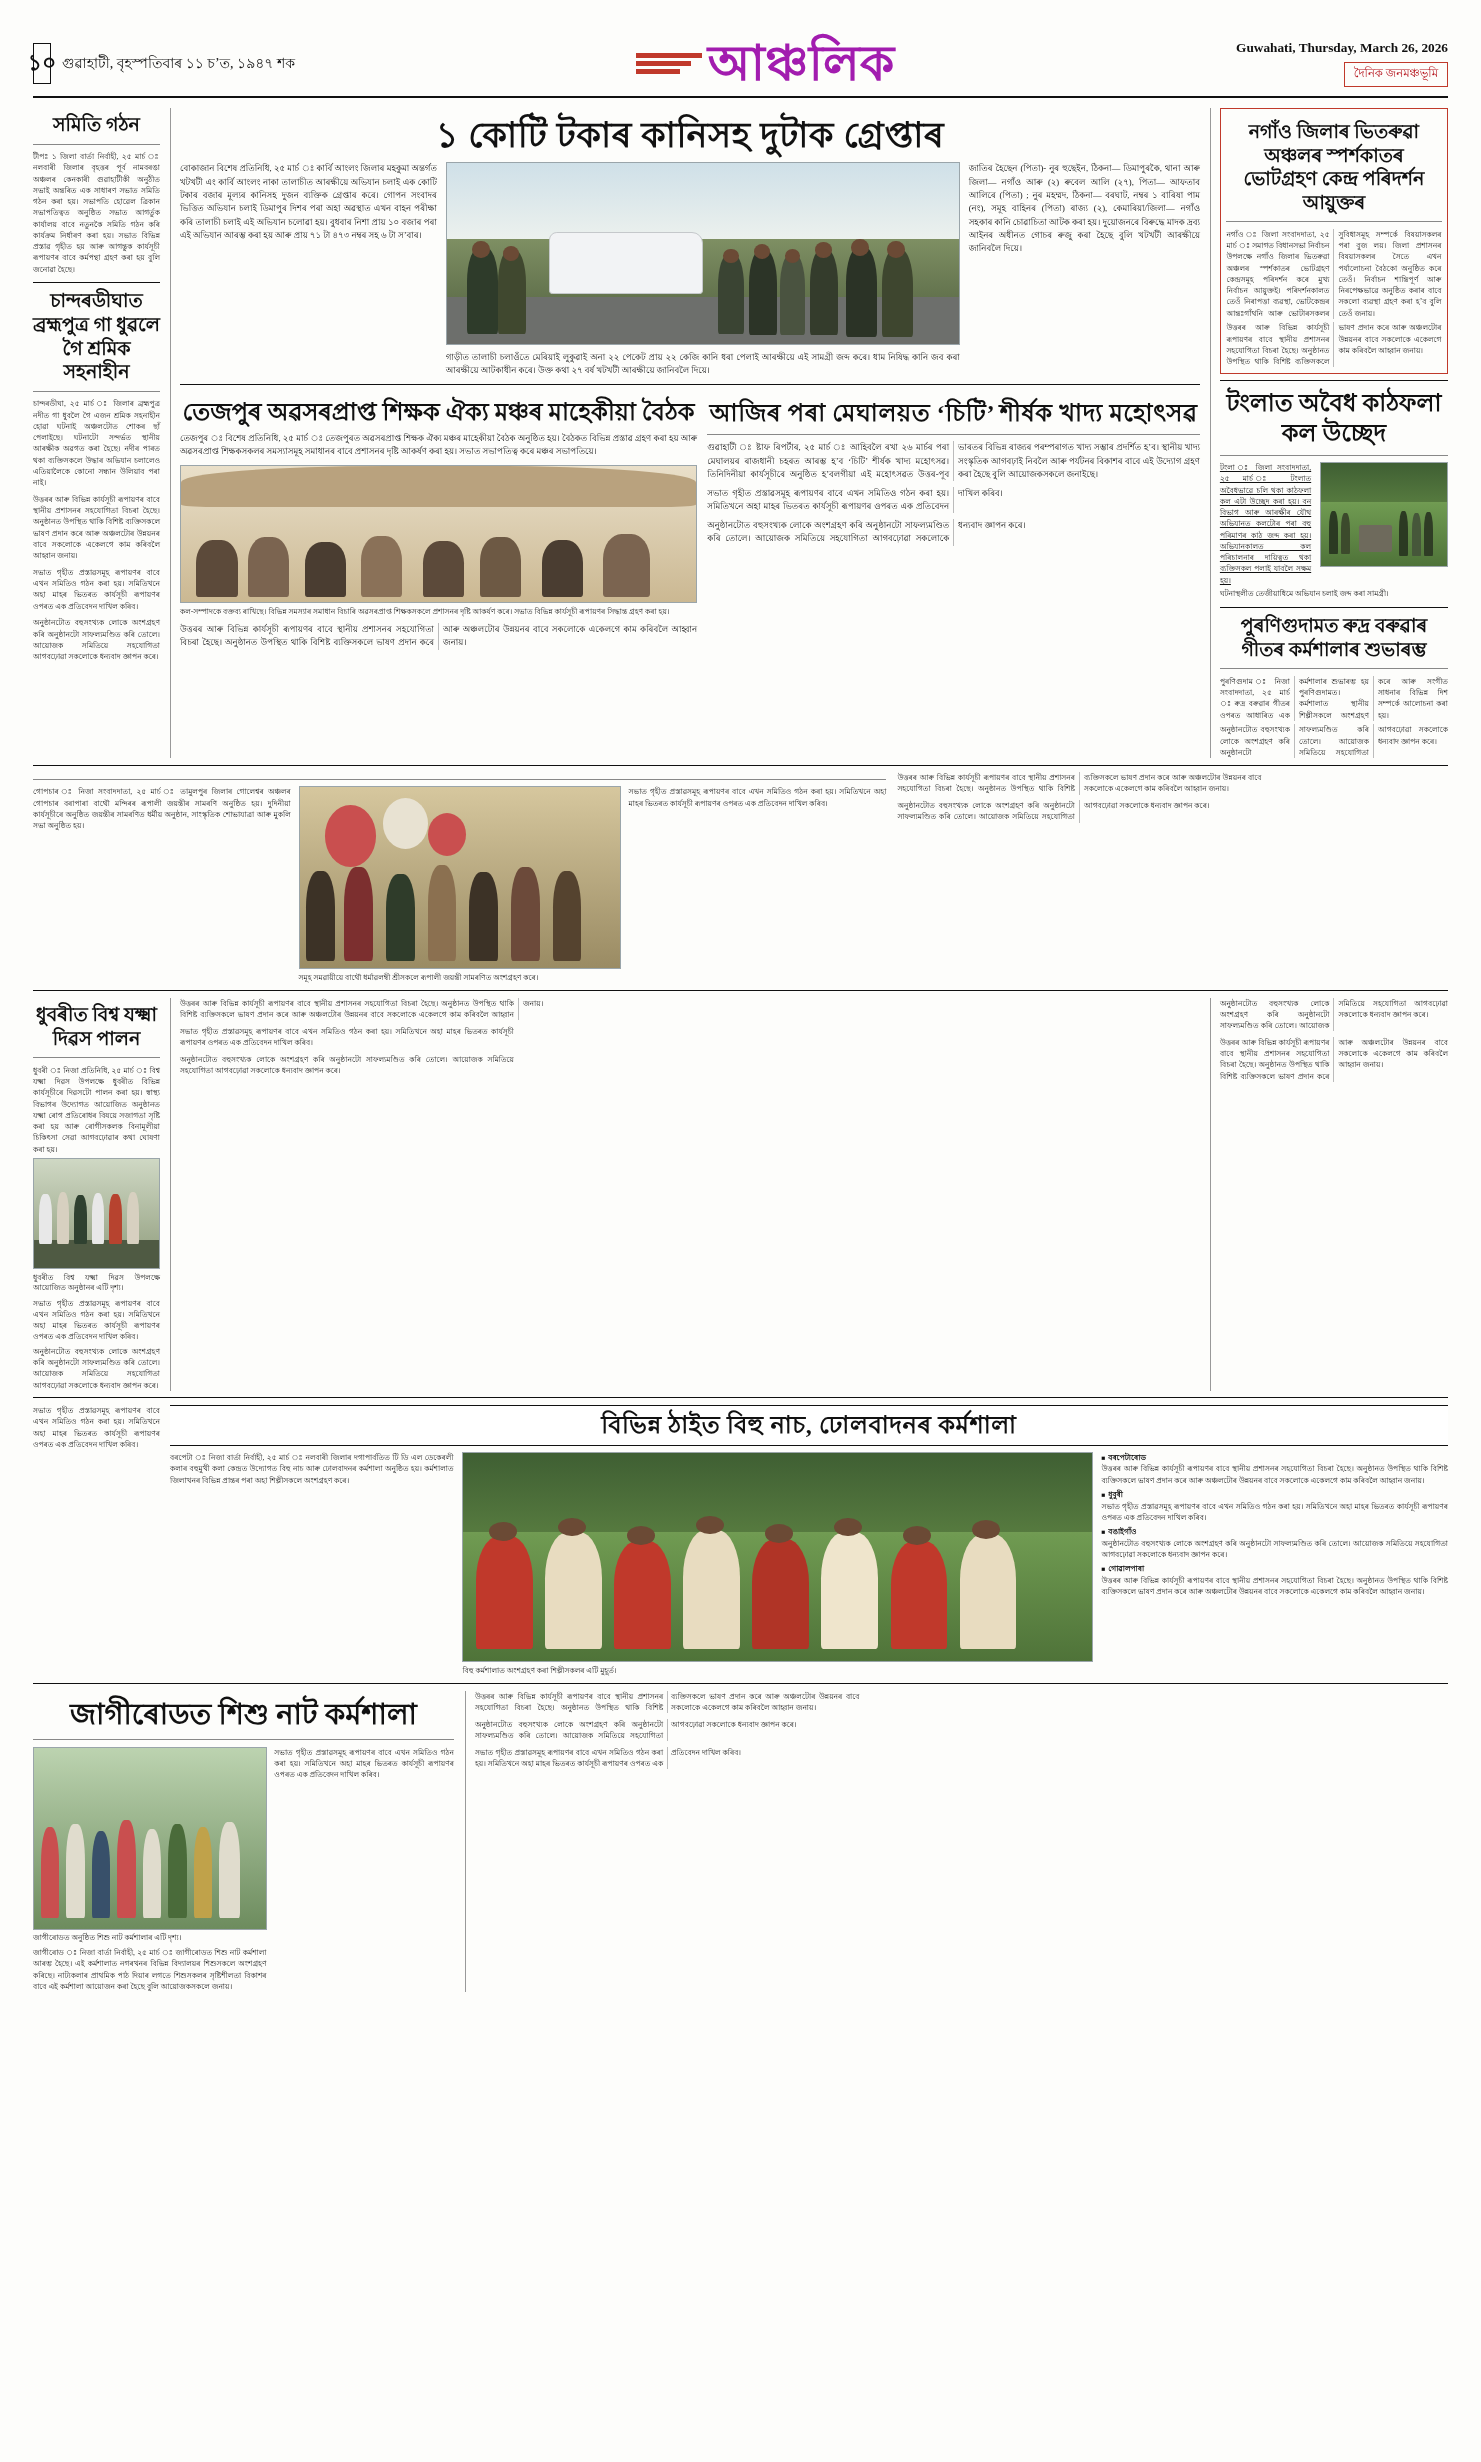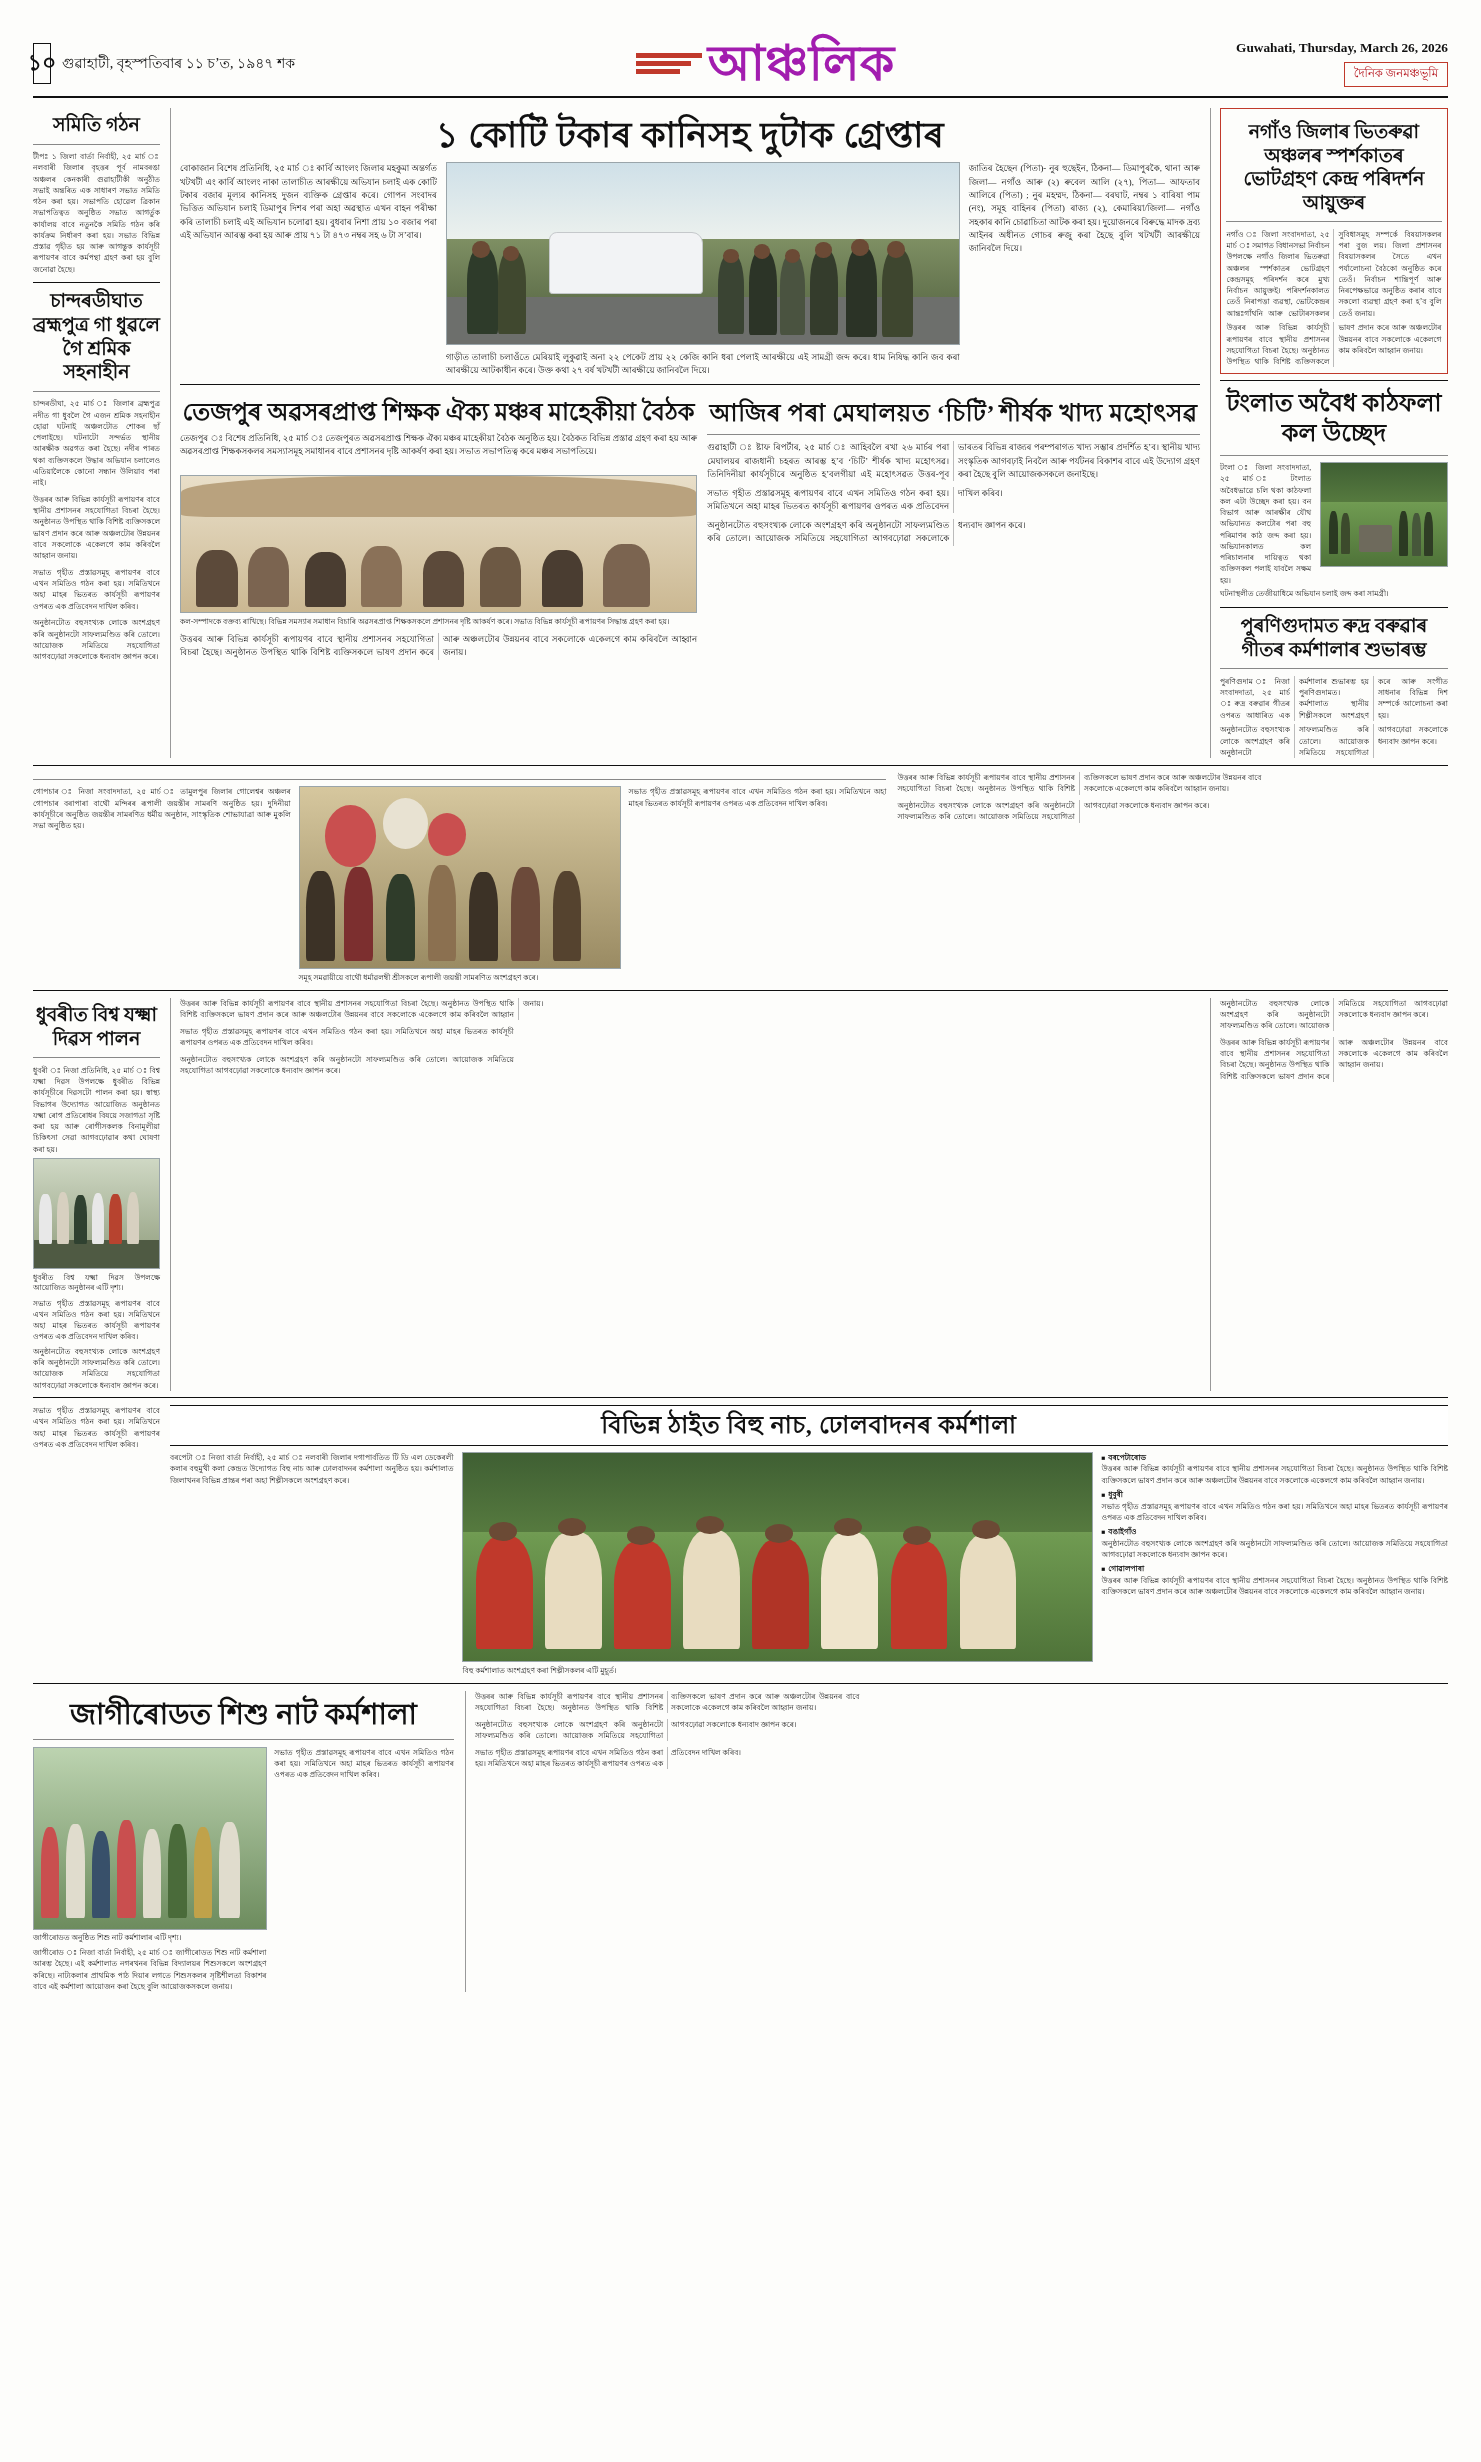--- a/index.html
+++ b/index.html
@@ -160,21 +160,21 @@
     background: linear-gradient(#9fc27d 0%, #6f9a51 40%, #4f7339 100%);
   }
   .tree-line { position:absolute; top:0; left:0; right:0; height:38%;
     background: linear-gradient(#3f5f33, #567a3f); }
 
   .hall {
     position:absolute; inset:0;
     background: linear-gradient(#e9dfc9, #cbb892);
   }
   .mt6{margin-top:3.3px;} .mt10{margin-top:5.5px;}
-  .mb6{margin-bottom:17px;}
+  .mb6{margin-bottom:7px;}
   .bullet-head { font-weight:bold; }
   .bullet-head::before{
     content:"\25A0"; margin-right:2.8px; font-size: 6.6px;
   }
 </style>
 </head>
 <body>
 
 <div class="page">
 
@@ -289,21 +289,21 @@
       <div class="boxed">
         <div class="sec-title">নগাঁও জিলাৰ ভিতৰুৱা অঞ্চলৰ স্পৰ্শকাতৰ ভোটগ্ৰহণ কেন্দ্ৰ পৰিদৰ্শন আয়ুক্তৰ</div>
         <div class="rule thin"></div>
         <div class="body-text tiny cols2">নগাঁও ঃ জিলা সংবাদদাতা, ২৫ মাৰ্চ ঃ সমাগত বিধানসভা নিৰ্বাচন উপলক্ষে নগাঁও জিলাৰ ভিতৰুৱা অঞ্চলৰ স্পৰ্শকাতৰ ভোটগ্ৰহণ কেন্দ্ৰসমূহ পৰিদৰ্শন কৰে মুখ্য নিৰ্বাচন আয়ুক্তই। পৰিদৰ্শনকালত তেওঁ নিৰাপত্তা ব্যৱস্থা, ভোটকেন্দ্ৰৰ আন্তঃগাঁথনি আৰু ভোটাৰসকলৰ সুবিধাসমূহ সম্পৰ্কে বিষয়াসকলৰ পৰা বুজ লয়। জিলা প্ৰশাসনৰ বিষয়াসকলৰ সৈতে এখন পৰ্যালোচনা বৈঠকো অনুষ্ঠিত কৰে তেওঁ। নিৰ্বাচন শান্তিপূৰ্ণ আৰু নিৰপেক্ষভাৱে অনুষ্ঠিত কৰাৰ বাবে সকলো ব্যৱস্থা গ্ৰহণ কৰা হ’ব বুলি তেওঁ জনায়।</div>
         <div class="body-text tiny cols2 mt6">উত্তৰৰ আৰু বিভিন্ন কাৰ্যসূচী ৰূপায়ণৰ বাবে স্থানীয় প্ৰশাসনৰ সহযোগিতা বিচৰা হৈছে। অনুষ্ঠানত উপস্থিত থাকি বিশিষ্ট ব্যক্তিসকলে ভাষণ প্ৰদান কৰে আৰু অঞ্চলটোৰ উন্নয়নৰ বাবে সকলোকে একেলগে কাম কৰিবলৈ আহ্বান জনায়।</div>
       </div>
 
       <div class="rule"></div>
       <div class="sec-title lg">টংলাত অবৈধ কাঠফলা কল উচ্ছেদ</div>
       <div class="rule thin"></div>
-      <div style="display:grid;grid-template-columns:1fr 1.4fr;gap:9px;">
+      <div style="display:grid;grid-template-columns:1fr 1.4fr;gap:9px;text-decoration:underline;">
         <div class="body-text tiny">টংলা ঃ জিলা সংবাদদাতা, ২৫ মাৰ্চ ঃ টংলাত অবৈধভাৱে চলি থকা কাঠফলা কল এটা উচ্ছেদ কৰা হয়। বন বিভাগ আৰু আৰক্ষীৰ যৌথ অভিযানত কলটোৰ পৰা বহু পৰিমাণৰ কাঠ জব্দ কৰা হয়। অভিযানকালত কল পৰিচালনাৰ দায়িত্বত থকা ব্যক্তিসকল পলাই যাবলৈ সক্ষম হয়।</div>
         <div>
           <div class="photo" style="height:105px">
             <div class="green-field"></div>
             <div class="tree-line"></div>
             <div class="crowd">
               <i style="left:6%;bottom:12%;width:7%;height:42%;background:#2b3a22;"></i>
               <i style="left:16%;bottom:12%;width:7%;height:40%;background:#3c4a2c;"></i>
               <i style="left:62%;bottom:10%;width:7%;height:44%;background:#2b3a22;"></i>
               <i style="left:72%;bottom:10%;width:7%;height:42%;background:#46573a;"></i>

